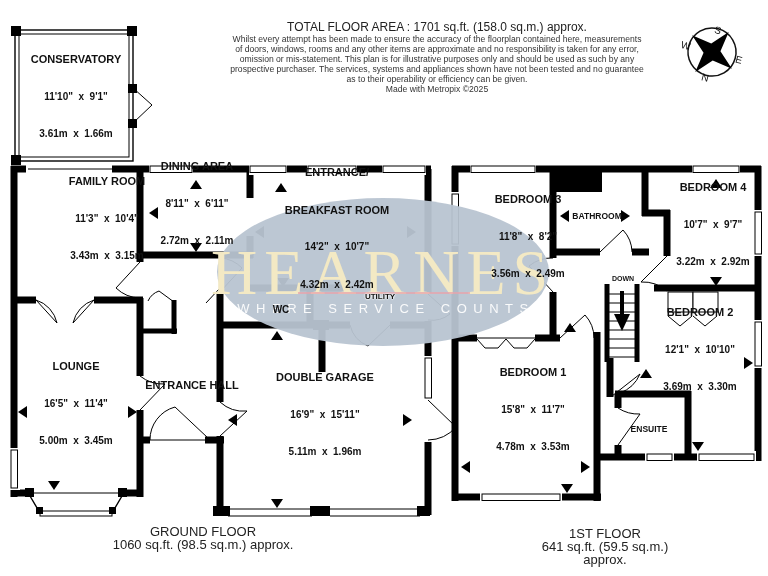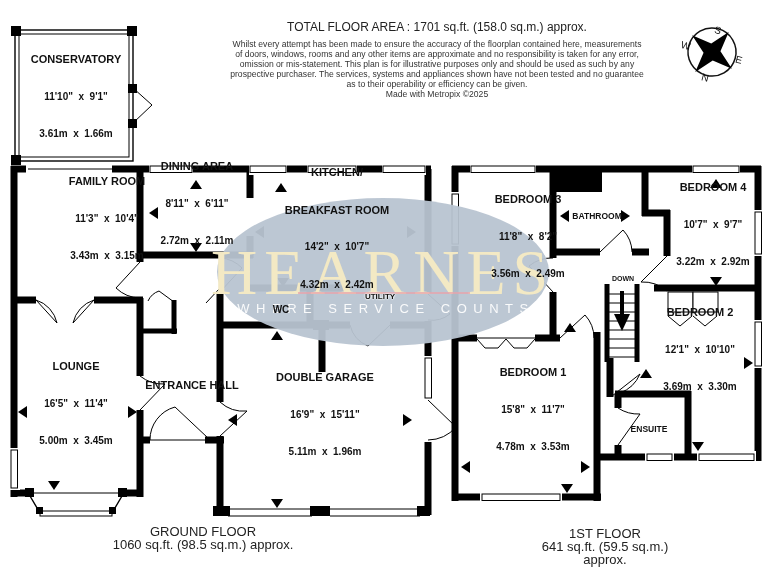--- a/index.html
+++ b/index.html
@@ -20,21 +20,21 @@
   .lbl .nm{font-size:11px;}
   .lbl .dm{font-size:10px;}
   .sm{position:absolute;transform:translate(-50%,-50%);color:#111;font-weight:bold;
       white-space:pre;z-index:30;text-align:center;}
   .s85{font-size:8.5px;}
   .s8{font-size:8px;text-shadow:0 0 2px #fff,0 0 2px #fff,0 0 2px #fff;}
   .s75{font-size:10px;}
   .s7{font-size:7px;}
   .hdr{position:absolute;left:437px;top:20px;transform:translateX(-50%);
        text-align:center;width:440px;z-index:30;}
-  .hdr .t{font-size:12px;color:#222;margin-bottom:5px;}
+  .hdr .t{font-size:12px;color:#222;}
   .hdr .d{font-size:8.6px;line-height:10px;color:#333;}
   .ftr{position:absolute;transform:translateX(-50%);text-align:center;
        font-size:13px;line-height:13px;color:#222;z-index:30;}
   #wm{z-index:10;pointer-events:none;}
   #plan{z-index:5;}
   .wm-ellipse{mix-blend-mode:multiply;opacity:.95;}
   .brand{font-family:"Liberation Serif", serif;font-size:64px;letter-spacing:7px;}
   .tagline{font-family:"Liberation Sans", sans-serif;font-size:13px;letter-spacing:6.5px;opacity:.92;}
   .compass-letter{font-size:10px;fill:#111;font-family:"Liberation Sans",sans-serif;}
 </style>
@@ -252,21 +252,21 @@
     <div class="dm">3.43m  x  3.15m</div>
   </div>
 
   <div class="lbl" style="left:197px;top:204px">
     <div class="nm">DINING AREA</div>
     <div class="dm">8'11"  x  6'11"</div>
     <div class="dm">2.72m  x  2.11m</div>
   </div>
 
   <div class="lbl" style="left:337px;top:228px">
-    <div class="nm">KITCHEN/</div>
+    <div class="nm">ENTRANCE/</div>
     <div class="nm">BREAKFAST ROOM</div>
     <div class="dm">14'2"  x  10'7"</div>
     <div class="dm">4.32m  x  2.42m</div>
   </div>
 
   <div class="lbl" style="left:76px;top:404px">
     <div class="nm">LOUNGE</div>
     <div class="dm">16'5"  x  11'4"</div>
     <div class="dm">5.00m  x  3.45m</div>
   </div>

